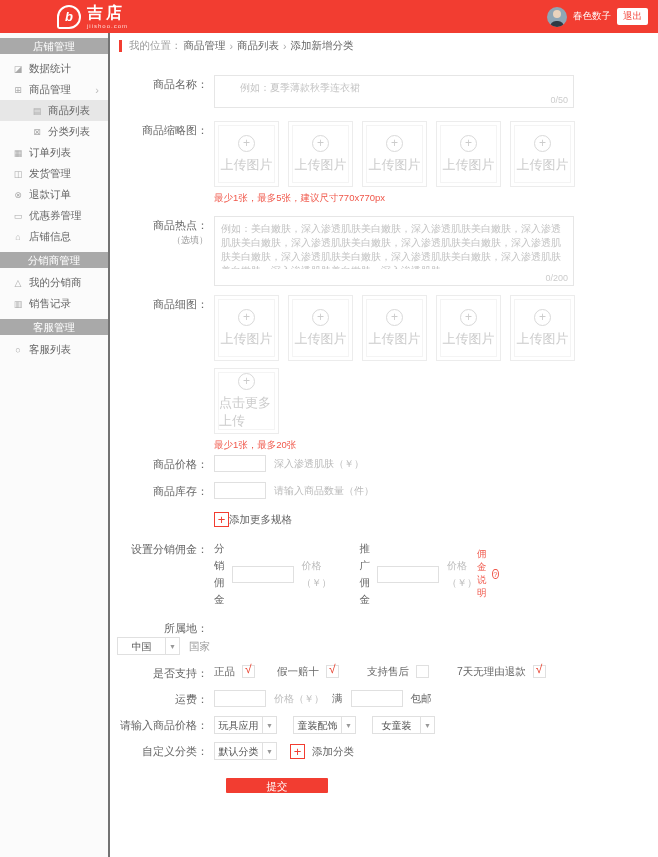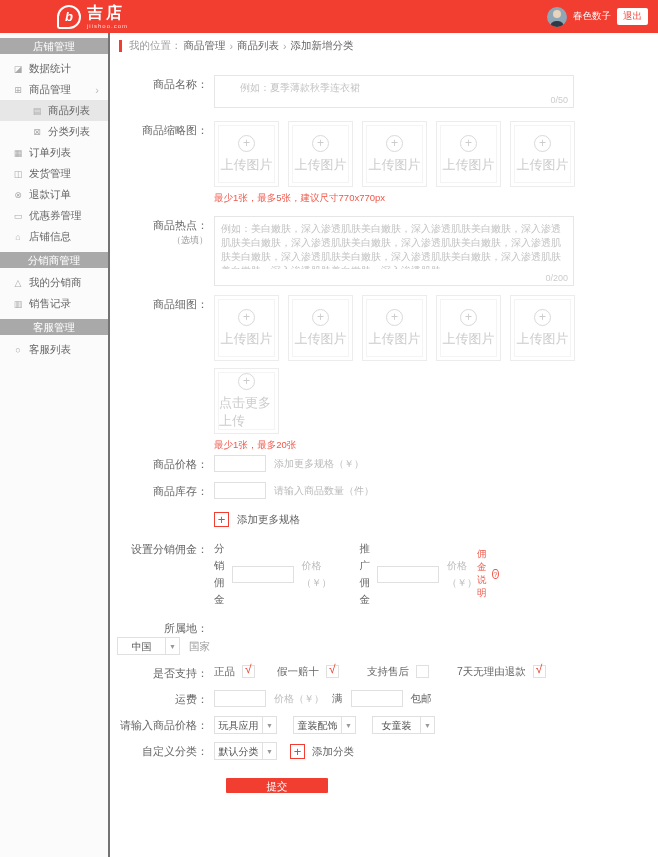--- a/index.html
+++ b/index.html
@@ -307,37 +307,37 @@
           </div>
         </div>
         <div class="note">最少1张，最多20张</div>
       </div>
     </div>
 
     <div class="row r-price">
       <div class="lbl">商品价格：</div>
       <div class="ctrl">
         <input class="input-sm" style="">
-        <span class="hint">添加更多规格（￥）</span>
+        <span class="hint">深入渗透肌肤（￥）</span>
       </div>
     </div>
 
     <div class="row r-stock">
       <div class="lbl">商品库存：</div>
       <div class="ctrl">
         <input class="input-sm" style="">
         <span class="hint">请输入商品数量（件）</span>
       </div>
     </div>
 
     <div class="row r-addspec">
       <div class="lbl"></div>
       <div class="ctrl">
         <span class="plus-box">+</span>
-        <span class="plain" style="margin-left:8px;">添加更多规格</span>
+        <span class="plain" style="">添加更多规格</span>
       </div>
     </div>
 
     <div class="row r-comm">
       <div class="lbl">设置分销佣金：</div>
       <div class="ctrl" style="flex:1;">
         <span class="plain">分销佣金</span>
         <input class="input-md" style="margin-left: 7px;">
         <span class="hint">价格（￥）</span>
         <span class="plain" style="margin-left:28px;">推广佣金</span>

